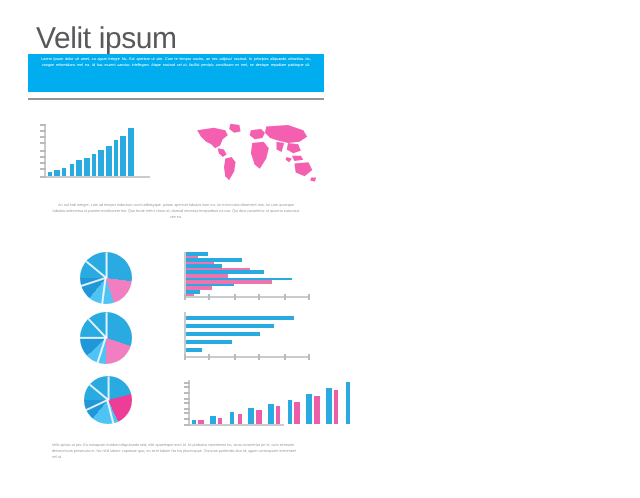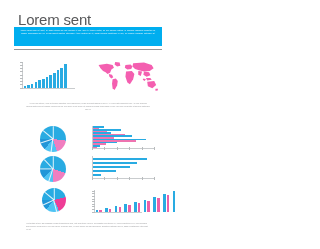--- a/index.html
+++ b/index.html
@@ -65,21 +65,21 @@
   .copy{position:absolute;color:#9a9b9d;}
   .copy p{margin:0;font-size:1.9px;line-height:2.9px;}
   .copy.mid p{text-align:center;}
   .copy.foot p{text-align:left;}
 </style>
 </head>
 <body>
 
 <div class="page">
 
-  <div class="title">Lorem sent</div>
+  <div class="title">Velit ipsum</div>
 
   <div class="banner">
     <p>Lorem ipsum dolor sit amet, cu agam integre his. Est aperiam ut sim. Cum te tempor nostro, an nec adipisci nostrud. In principes aliquando urbanitas vis, congue reformidans mel ea. Id has essent sanctus intellegam. Atque nostrud sei ut, facilisi percipis constituam ex mel, ne denique repudiare patrioque sit.</p>
   </div>
 
   <div class="divider"></div>
 
   <div class="chart" id="c-bar-main" style="left:22px;top:62px;width:53px;height:26px;">
     <div class="axis-y"></div>
     <div class="axis-x"></div>

